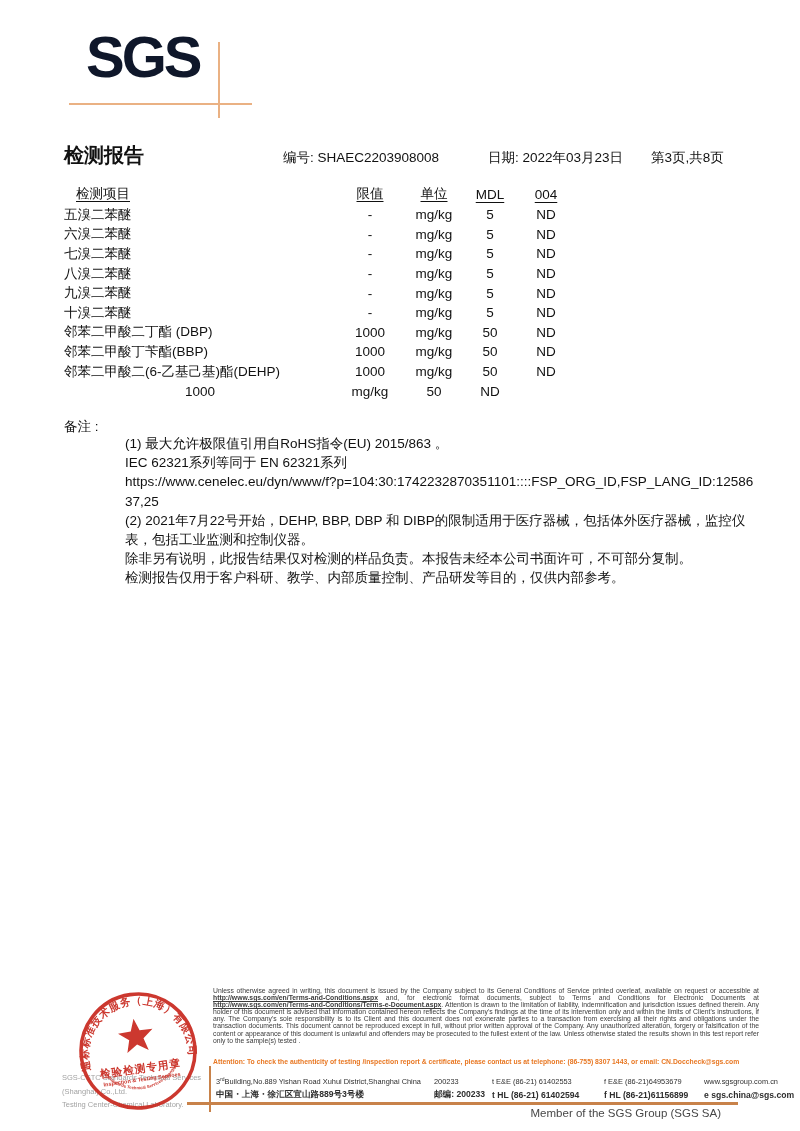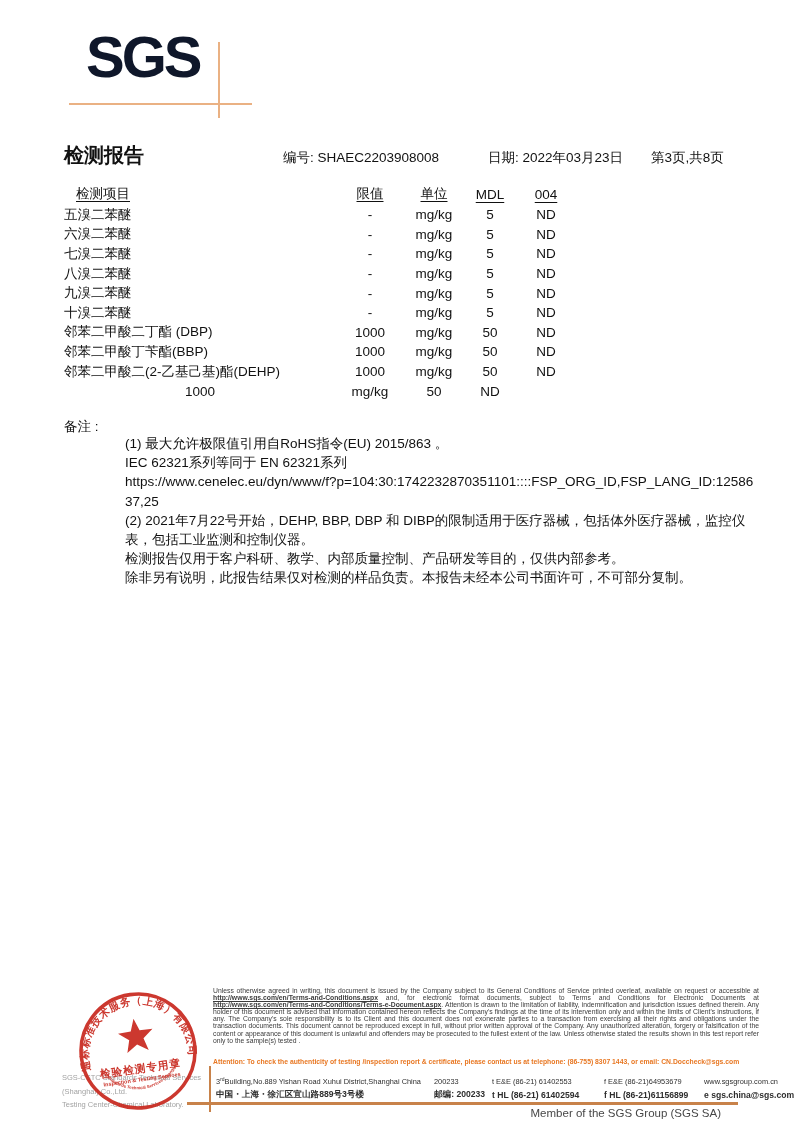--- a/index.html
+++ b/index.html
@@ -134,21 +134,21 @@
 
         <div class="trow">
           <div class="item">邻苯二甲酸丁苄酯(BBP)</div>
           <div class="c">1000</div>
           <div class="c">mg/kg</div>
           <div class="c">50</div>
           <div class="c">ND</div>
         </div>
 
         <div class="trow">
-          <div class="item">邻苯二甲酸二(2-乙基己基)酯(DEHP)</div>
+          <div class="item">邻苯二甲酸二(6-乙基己基)酯(DEHP)</div>
           <div class="c">1000</div>
           <div class="c">mg/kg</div>
           <div class="c">50</div>
           <div class="c">ND</div>
         </div>
 
         <div class="trow">
           <div class="c">1000</div>
           <div class="c">mg/kg</div>
           <div class="c">50</div>
@@ -165,23 +165,23 @@
       <div class="nline">IEC 62321系列等同于 EN 62321系列</div>
 
       <div class="nline">https://www.cenelec.eu/dyn/www/f?p=104:30:1742232870351101::::FSP_ORG_ID,FSP_LANG_ID:12586</div>
 
       <div class="nline">37,25</div>
 
       <div class="nline">(2) 2021年7月22号开始，DEHP, BBP, DBP 和 DIBP的限制适用于医疗器械，包括体外医疗器械，监控仪</div>
 
       <div class="nline">表，包括工业监测和控制仪器。</div>
 
+      <div class="nline">除非另有说明，此报告结果仅对检测的样品负责。本报告未经本公司书面许可，不可部分复制。</div>
+
       <div class="nline">检测报告仅用于客户科研、教学、内部质量控制、产品研发等目的，仅供内部参考。</div>
-
-      <div class="nline">除非另有说明，此报告结果仅对检测的样品负责。本报告未经本公司书面许可，不可部分复制。</div>
     </div>
 
   <div class="stamp-sub">
     <div>SGS-CSTC Standards Technical Services (Shanghai) Co.,Ltd.</div>
     <div>Testing Center-Chemical Laboratory.</div>
   </div>
 
   <svg class="stamp" viewBox="0 0 120 120">
     <circle cx="60" cy="60" r="56" fill="none" stroke="#c8281e" stroke-width="3.5"></circle>
     <defs>

